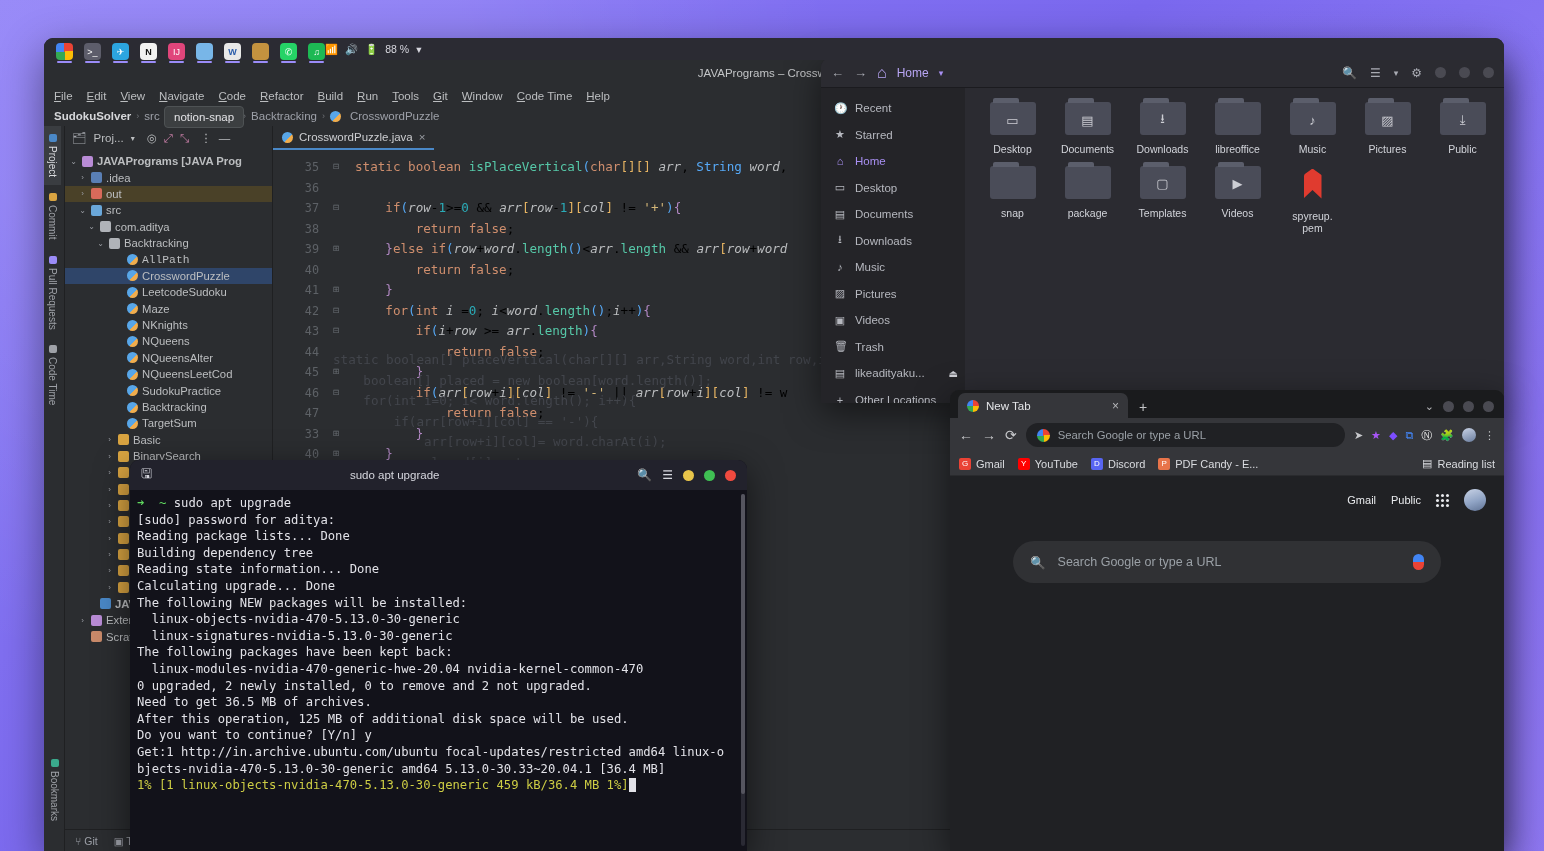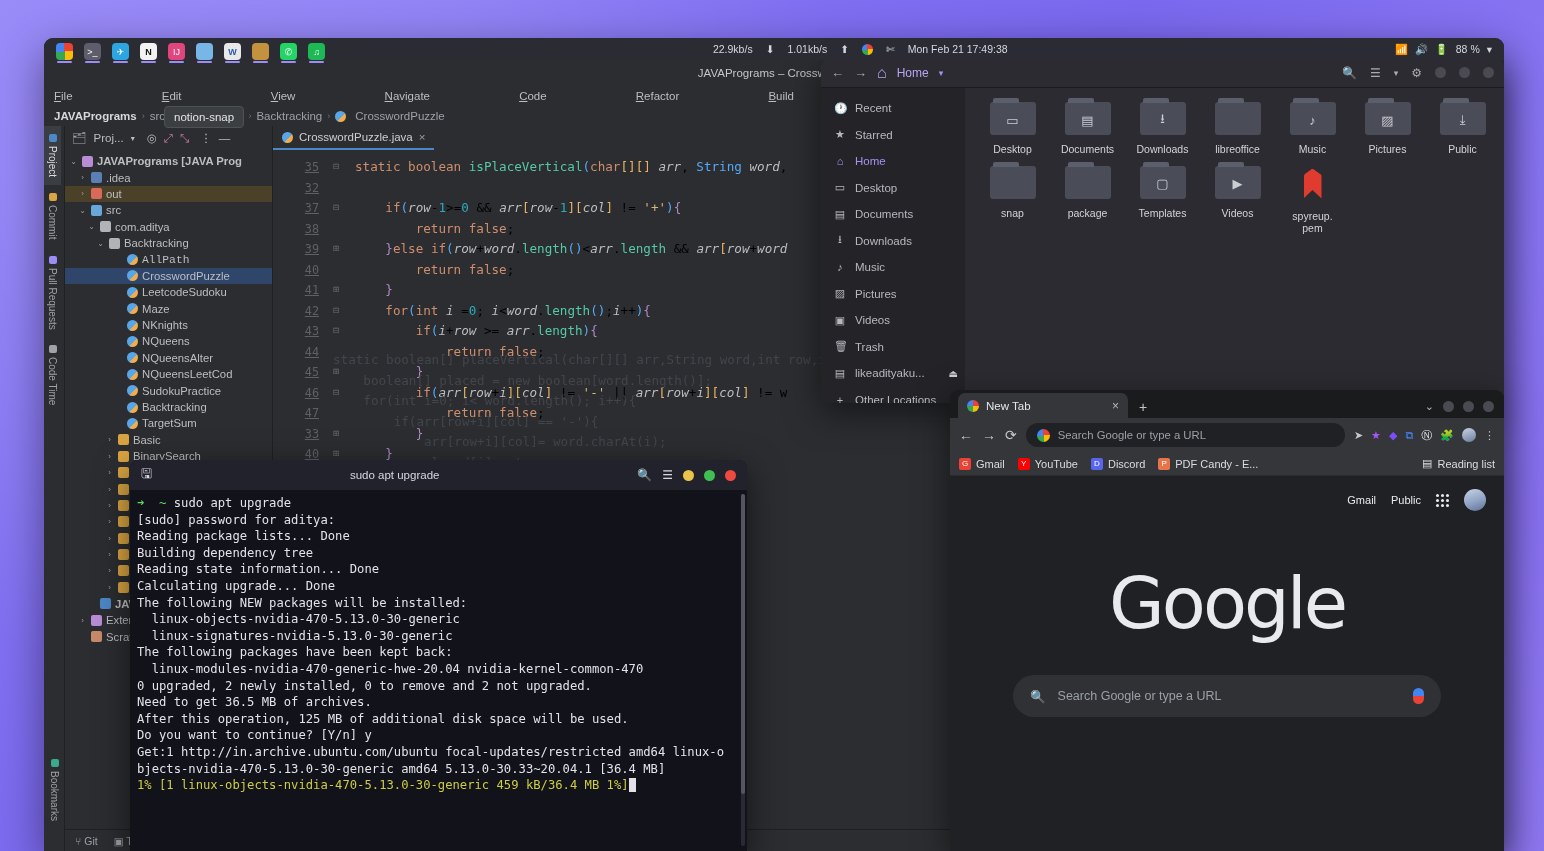--- a/index.html
+++ b/index.html
@@ -43,21 +43,21 @@
     padding:4px 9px; border-radius:4px; border:1px solid #4e5254;text-align:center; }
 
   
   #idetitle { position:absolute; left:0; top:22px; width:1460px; height:26px;
     background:#2b2d30; display:flex; align-items:center; justify-content:center;
     font-size:11.5px; color:#c2c4c6; }
 
   
   #menubar { position:absolute; left:0; top:48px; width:1468px; height:20px;
     display:flex; align-items:center; gap:14px; padding-left:10px;
-    font-size:11.5px; color:#bcbec0; background:#2b2d30;justify-content:space-between; }
+    font-size:11.5px; color:#bcbec0; background:#2b2d30; }
   #menubar span { cursor:default; }
   #menubar span u { text-decoration:underline; }
 
   
   #crumb { position:absolute; left:0; top:68px; width:1460px; height:20px;
     display:flex; align-items:center; gap:5px; padding-left:10px;
     font-size:11.5px; color:#9da0a8; background:#2b2d30; }
   #crumb .b0 { color:#d6d7da; font-weight:bold; }
   #crumb .sep { color:#6e7176; font-size:9px; }
 
@@ -89,21 +89,21 @@
   #editor { position:absolute; left:229px; top:88px; width:1231px; height:725px;
     background:#2b2d30; }
   #tabbar { height:24px; background:#2b2d30; display:flex; align-items:center; }
   #tabfile { height:24px; display:flex; align-items:center; gap:6px;
     padding:0 9px; background:#2b2d30; font-size:11.5px; color:#cdced1;
     border-bottom:2px solid #4a88c7; }
   #code { position:relative; background:#2b2d30; height:701px; overflow:hidden;
     display:flex; }
   #gutter { width:52px; text-align:right; padding:7px 6px 0 0; font-size:11.8px;
     color:#5d6166; background:#2b2d30; }
-  #gutter div { height:20.5px; line-height:20.5px;text-decoration:underline; }
+  #gutter div { height:20.5px; line-height:20.5px; }
   #folds { width:22px; padding-top:7px; }
   #folds div { height:20.5px; line-height:20.5px; text-align:center;
     font-size:8px; color:#6b7075; }
   #codetext { flex:1; padding:7px 0 0 8px; font-size:12.6px; }
   #codetext .ln { height:20.5px; line-height:20.5px; white-space:pre; }
   .kw { color:#cf8e6d; } .cls { color:#56a8f5; }
   .mth { color:#56c8a8; } .num { color:#2aacb8; } .chr { color:#d5b778; }
   .var { color:#bcbec0; font-style:italic; }
   .br1 { color:#b389c5; } .br2 { color:#e8b563; } .br3 { color:#56a8f5; }
   
@@ -222,29 +222,20 @@
         <span class="dockicon" style="background: rgb(93, 93, 107);">&gt;_</span>
         <span class="dockicon" style="background: rgb(44, 165, 224);">✈</span>
         <span class="dockicon" style="background: rgb(242, 242, 242); color: rgb(17, 17, 17); font-weight: bold;">N</span>
         <span class="dockicon" style="background: rgb(224, 69, 123);">IJ</span>
         <span class="dockicon" style="background: rgb(120, 182, 232);"></span>
         <span class="dockicon" style="background: rgb(232, 232, 232); color: rgb(42, 92, 170); font-weight: bold;">W</span>
         <span class="dockicon" style="background: rgb(196, 146, 63);"></span>
         <span class="dockicon" style="background: rgb(37, 211, 102);">✆</span>
         <span class="dockicon" style="background: rgb(29, 185, 84);">♫</span>
       </div>
-    <div id="sysmid">
-      <span>22.9kb/s</span>
-      <span>⬇</span>
-      <span>1.01kb/s</span>
-      <span>⬆</span>
-      <span style="width:11px;height:11px;border-radius:50%;background:conic-gradient(#ea4335 0 25%,#fbbc05 25% 50%,#34a853 50% 75%,#4285f4 75%);display:inline-block"></span>
-      <span>✄</span>
-      <span>Mon Feb 21  17:49:38</span>
-    </div>
     <div id="sysright">
       <span>📶</span>
       <span>🔊</span>
       <span>🔋</span>
       <span>88 %</span>
       <span>▾</span>
     </div>
   </div>
 
   <div id="tooltip">notion-snap</div>
@@ -261,21 +252,21 @@
       <span><u>B</u>uild</span>
       <span><u>R</u>un</span>
       <span><u>T</u>ools</span>
       <span><u>G</u>it</span>
       <span><u>W</u>indow</span>
       <span><u>C</u>ode Time</span>
       <span><u>H</u>elp</span>
     </div>
 
   <div id="crumb">
-      <span class="b0">JAVAPrograms</span>
+      <span class="b0">SudokuSolver</span>
       <span class="sep">›</span>
       <span>src</span>
       <span class="sep">›</span>
       <span>com</span>
       <span class="sep">›</span>
       <span>aditya</span>
       <span class="sep">›</span>
       <span>Backtracking</span>
       <span class="sep">›</span>
       <span class="jicon" style="display: inline-block; margin-right: 4px;"></span>
@@ -474,21 +465,21 @@
     <div id="tabbar">
       <div id="tabfile">
         <span class="jicon"></span>
         <span>CrosswordPuzzle.java</span>
         <span style="color:#9a9da3">×</span>
       </div>
     </div>
     <div id="code">
       <div id="gutter" class="mono">
           <div>35</div>
-          <div>32</div>
+          <div>36</div>
           <div>37</div>
           <div>38</div>
           <div>39</div>
           <div>40</div>
           <div>41</div>
           <div>42</div>
           <div>43</div>
           <div>44</div>
           <div>45</div>
           <div>46</div>
@@ -797,20 +788,19 @@
           <i></i>
           <i></i>
           <i></i>
           <i></i>
           <i></i>
           <i></i>
           <i></i>
       </span>
       <span id="gavatar"></span>
     </div>
-    <div id="glogo">Google</div>
     <div id="gsearch">
       <span>🔍</span>
       <span>Search Google or type a URL</span>
       <span id="gmic"></span>
     </div>
   </div>
 </div>
 
 </body></html>

